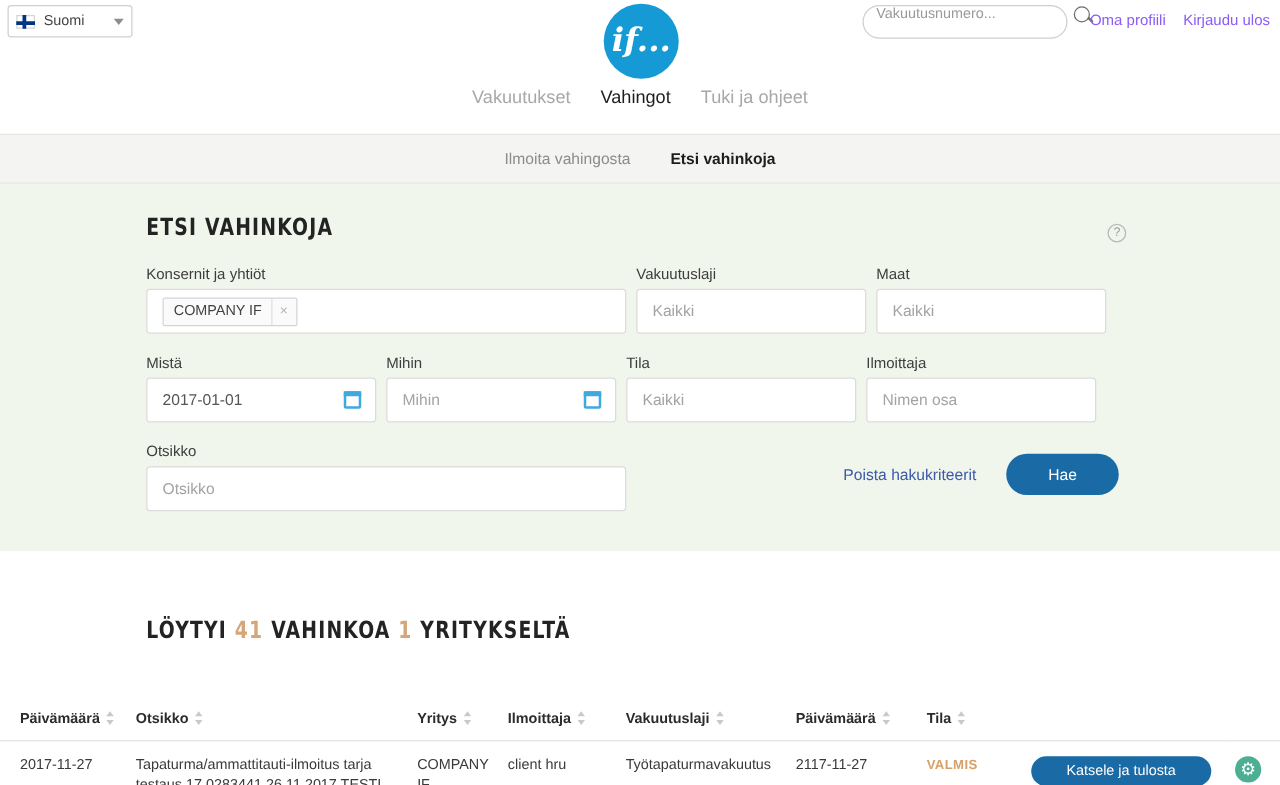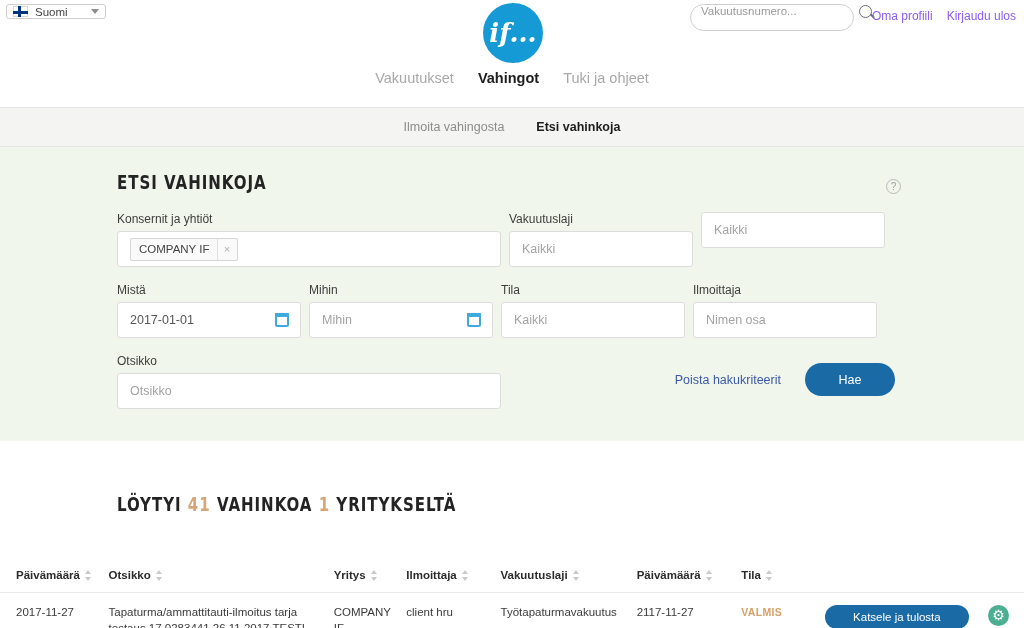--- a/index.html
+++ b/index.html
@@ -13,21 +13,21 @@
 
   
   .topbar {
     position: relative;
     height: 108px;
     background: #ffffff;
     border-bottom: 1px solid #e6e6e6;
   }
   .lang-select {
     position: absolute; left: 6px; top: 4px;
-    width: 100px; height: 15px;
+    width: 100px; height: 26px;
     border: 1px solid #cfcfcf; border-radius: 3px;
     background: #fff;
     display: flex; align-items: center;
     padding: 0 6px;
     font-size: 11.5px; color: #444;
   }
   .flag {
     width: 15px; height: 11px; margin-right: 7px;
     position: relative; background: #fff;
     border: 1px solid #d6d6d6; flex: none;
@@ -81,21 +81,21 @@
     display: flex; gap: 14px;
   }
   .acct-links span { cursor: pointer; }
 
   .mainnav {
     position: absolute; left: 0; right: 0; top: 70px;
     display: flex; justify-content: center; gap: 24px;
     font-size: 14.5px;
   }
   .nav-item { color: #a8a8a8; cursor: pointer; }
-  .nav-item.active { color: #1d1d1d; font-weight: bold; }
+  .nav-item.active { color: #1d1d1d; font-weight: normal; }
 
   
   .subnav {
     height: 39px; background: #f4f4f2;
     border-bottom: 1px solid #e4e4e2;
     display: flex; justify-content: center; align-items: center; gap: 32px;
     font-size: 12.5px;
   }
   .sub-item { color: #8c8c8c; cursor: pointer; }
   .sub-item.active { color: #1d1d1d; font-weight: bold; }
@@ -295,20 +295,21 @@
           </span>
         </div>
       </div>
 
       <div class="field">
         <div class="flabel">Vakuutuslaji</div>
         <div class="fbox w-half ph">Kaikki</div>
       </div>
 
       <div class="field">
+        <div class="flabel">Maat</div>
         <div class="fbox w-half ph">Kaikki</div>
       </div>
     </div>
 
     <div class="row">
       <div class="field">
         <div class="flabel">Mistä</div>
         <div class="fbox w-half">
           <span>2017-01-01</span>
           <span class="cal"></span>

